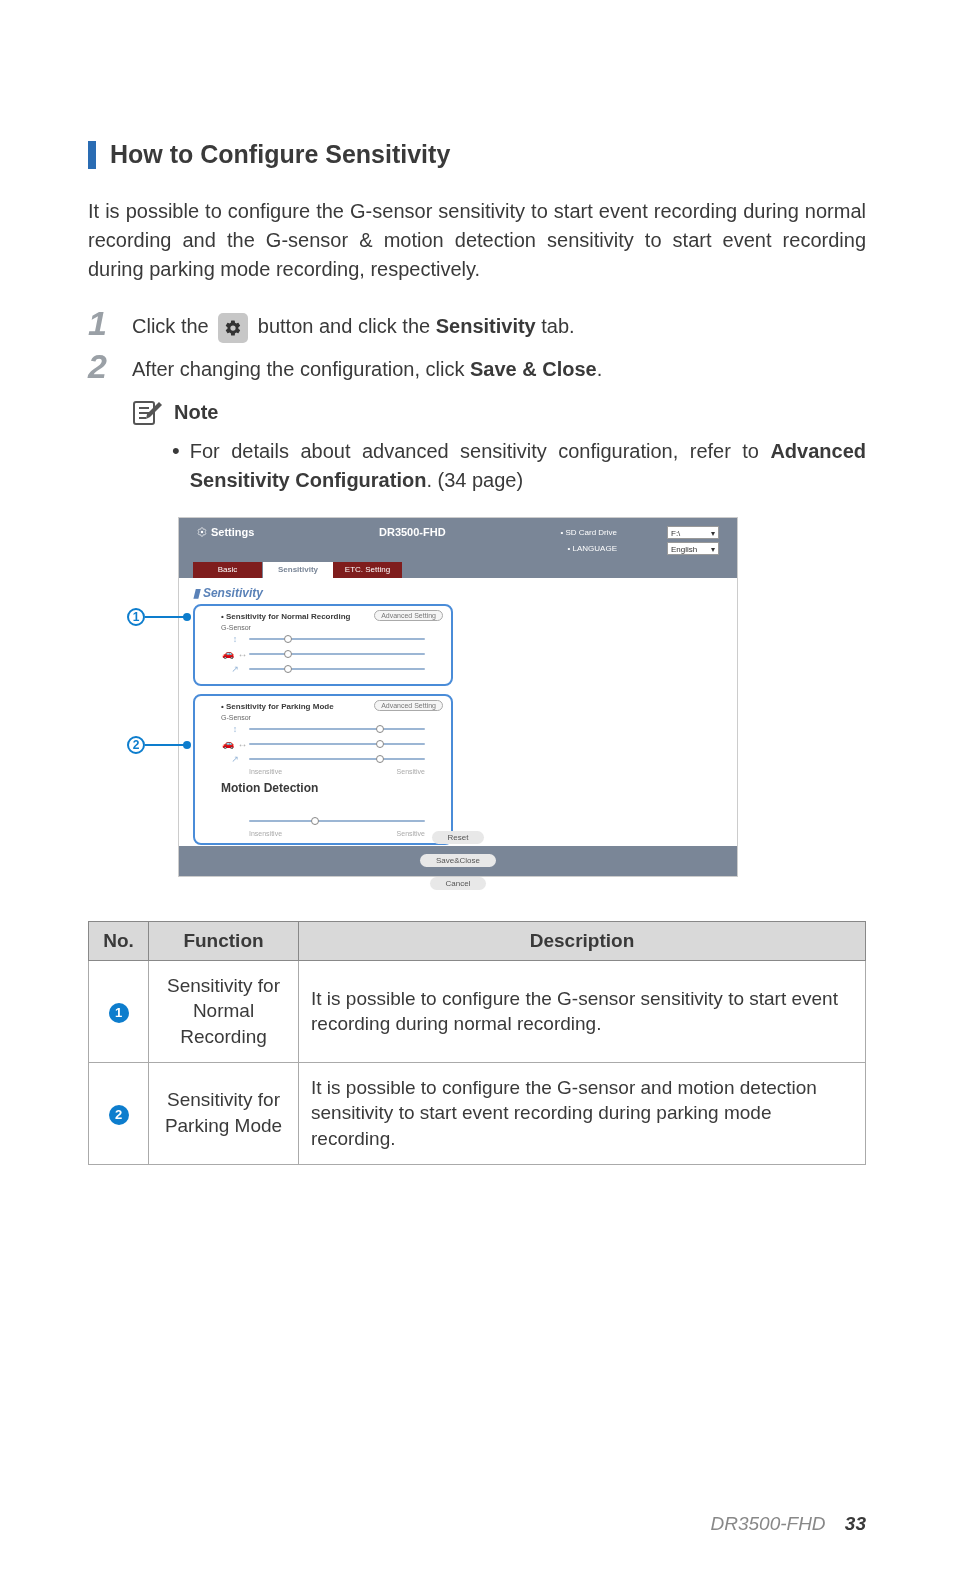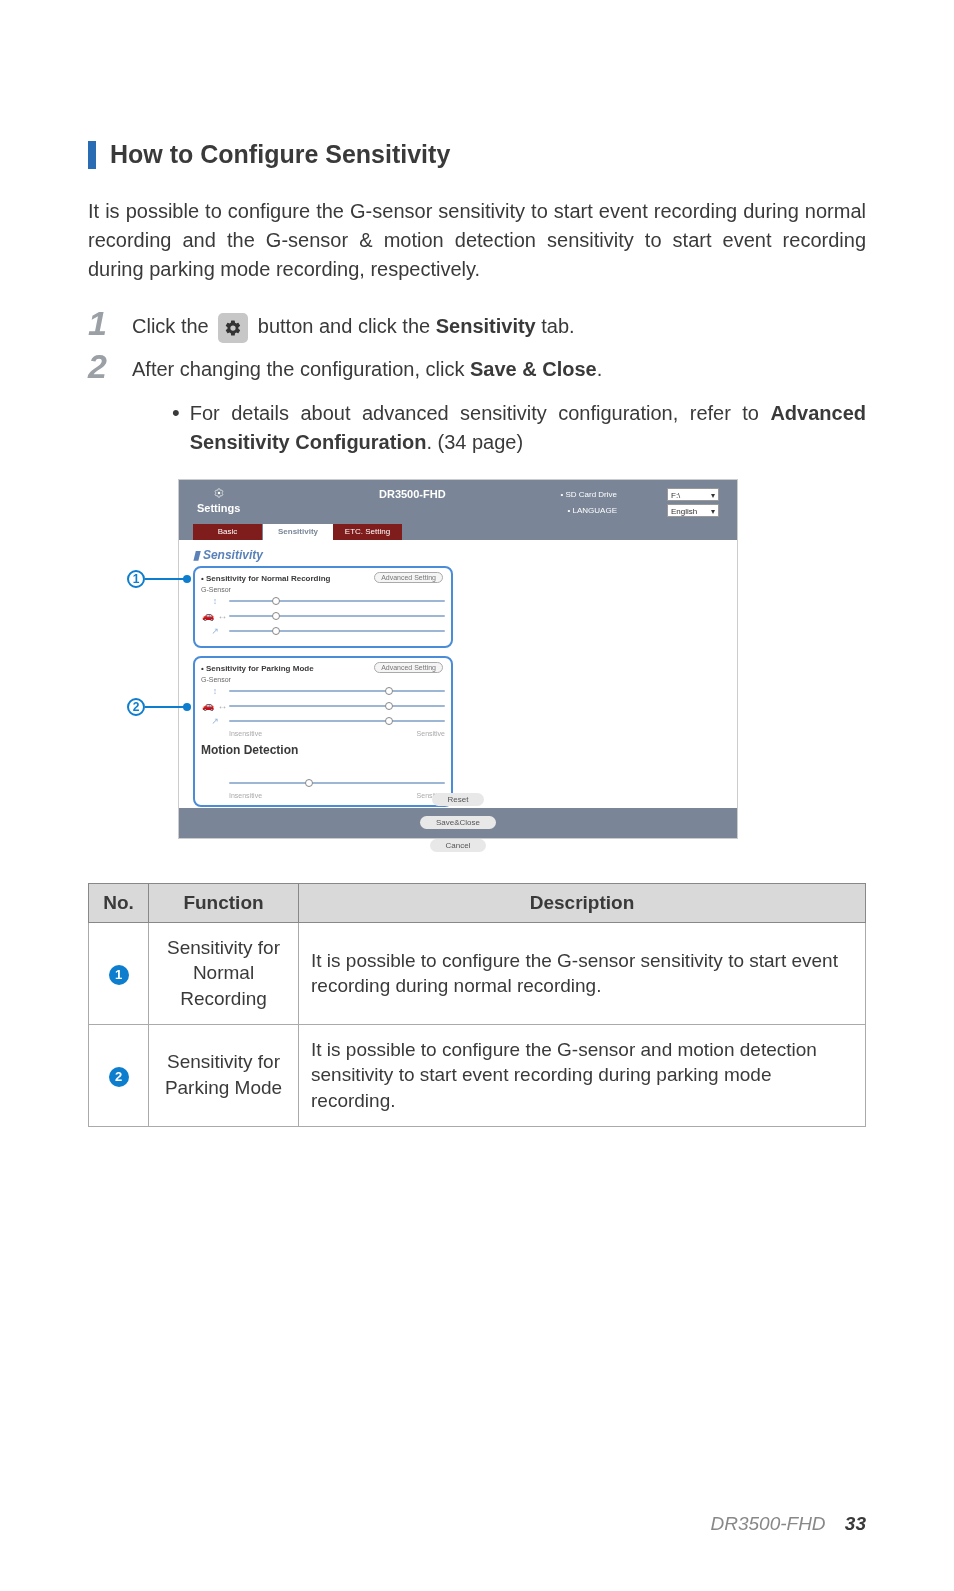--- a/index.html
+++ b/index.html
@@ -15,34 +15,34 @@
   .step-text { font-size: 20px; line-height: 1.4; color: #3a3a3a; padding-top: 4px; text-align: center; }
   .gear-btn { display: inline-flex; width: 30px; height: 30px; background: #c7c7c7; border-radius: 5px; align-items: center; justify-content: center; vertical-align: middle; margin: 0 4px; }
   .note-block { margin-left: 44px; margin-top: 16px; margin-bottom: 22px; }
   .note-header { display: flex; align-items: center; margin-bottom: 10px; }
   .note-icon { width: 32px; height: 28px; margin-right: 10px; }
   .note-title { font-size: 20px; font-weight: bold; }
   .note-bullet { display: flex; font-size: 20px; line-height: 1.45; padding-left: 40px; text-align: justify; }
   .note-bullet .dot { margin-right: 10px; font-size: 22px; line-height: 1.3; }
   .screenshot { width: 560px; height: 360px; margin: 0 auto 44px 90px; position: relative; border: 1px solid #ccc; background: #fff; }
   .ss-header { height: 60px; background: #7a8697; color: #fff; position: relative; font-size: 9px; }
-  .ss-settings-label { position: absolute; top: 8px; left: 18px; font-size: 11px; font-weight: bold; display: flex; align-items: center; gap: 4px; flex-direction: column; }
+  .ss-settings-label { position: absolute; top: 8px; left: 18px; font-size: 11px; font-weight: bold; display: flex; align-items: center; gap: 4px; }
   .ss-title { position: absolute; top: 8px; left: 200px; font-size: 11px; font-weight: bold; }
   .ss-sd { position: absolute; top: 10px; right: 120px; font-size: 8px; }
   .ss-lang { position: absolute; top: 26px; right: 120px; font-size: 8px; }
   .ss-drop { position: absolute; right: 18px; width: 52px; height: 13px; background: #fff; color: #333; font-size: 8px; padding: 0 3px; line-height: 13px; border: 1px solid #999; }
   .ss-drop.d1 { top: 8px; }
   .ss-drop.d2 { top: 24px; }
   .ss-tabs { position: absolute; bottom: 0; left: 14px; display: flex; }
   .ss-tab { width: 70px; height: 16px; font-size: 8px; text-align: center; line-height: 16px; color: #fff; }
   .ss-tab.inactive { background: #7f1d1d; border-right: 1px solid #7a8697; }
   .ss-tab.active { background: #fff; color: #7a8697; font-weight: bold; }
   .ss-body { padding: 8px 14px; position: relative; height: 270px; }
   .ss-sens-label { font-size: 12px; color: #5a82b8; margin-bottom: 4px; font-weight: bold; font-style: italic; }
-  .ss-box { border: 2px solid #4a8cd8; border-radius: 8px; padding: 6px 6px; margin-bottom: 8px; position: relative; width: 260px; }
+  .ss-box { border: 2px solid #4a8cd8; border-radius: 8px; padding: 6px 26px; margin-bottom: 8px; position: relative; width: 260px; }
   .ss-box-title { font-size: 8px; font-weight: bold; margin-bottom: 3px; }
   .ss-gs { font-size: 7px; color: #666; margin-bottom: 2px; }
   .ss-adv { position: absolute; top: 4px; right: 8px; border: 1px solid #aaa; border-radius: 7px; font-size: 7px; padding: 1px 6px; color: #777; background: #f5f5f5; }
   .ss-slider-row { display: flex; align-items: center; height: 12px; margin-bottom: 3px; }
   .ss-axis-icon { width: 28px; display: flex; justify-content: center; color: #9ab8d8; font-size: 9px; }
   .ss-slider { flex: 1; height: 6px; position: relative; }
   .ss-track { position: absolute; top: 2px; left: 0; right: 0; height: 2px; background: #9cb6d4; border-radius: 1px; }
   .ss-thumb { position: absolute; top: -1px; width: 8px; height: 8px; border-radius: 50%; background: #fff; border: 1px solid #888; }
   .ss-car { color: #aaa; font-size: 10px; }
   .ss-md { font-size: 12px; font-weight: bold; margin-top: 6px; margin-bottom: 20px; }
@@ -89,20 +89,32 @@
     </div>
     <div class="step">
       <div class="step-num">2</div>
       <div class="step-text">
         <span>After changing the configuration, click </span><b>Save &amp; Close</b><span>.</span>
       </div>
     </div>
   </div>
 
   <div class="note-block">
+    <div class="note-header">
+      <span class="note-icon">
+        <svg width="32" height="28" viewBox="0 0 32 28">
+            <rect x="2" y="3" width="20" height="22" rx="2" fill="none" stroke="#555" stroke-width="2"></rect>
+            <line x1="7" y1="9" x2="17" y2="9" stroke="#555" stroke-width="2"></line>
+            <line x1="7" y1="14" x2="17" y2="14" stroke="#555" stroke-width="2"></line>
+            <line x1="7" y1="19" x2="14" y2="19" stroke="#555" stroke-width="2"></line>
+            <path d="M18 18 L30 6 L27 3 L15 15 L14 20 Z" fill="#555"></path>
+          </svg>
+      </span>
+      <span class="note-title">Note</span>
+    </div>
     <div class="note-bullet">
       <span class="dot">•</span>
       <span>
         <span>For details about advanced sensitivity configuration, refer to </span><b>Advanced Sensitivity Configuration</b><span>. (34 page)</span>
       </span>
     </div>
   </div>
 
   <div class="screenshot">
     <div class="ss-header">

